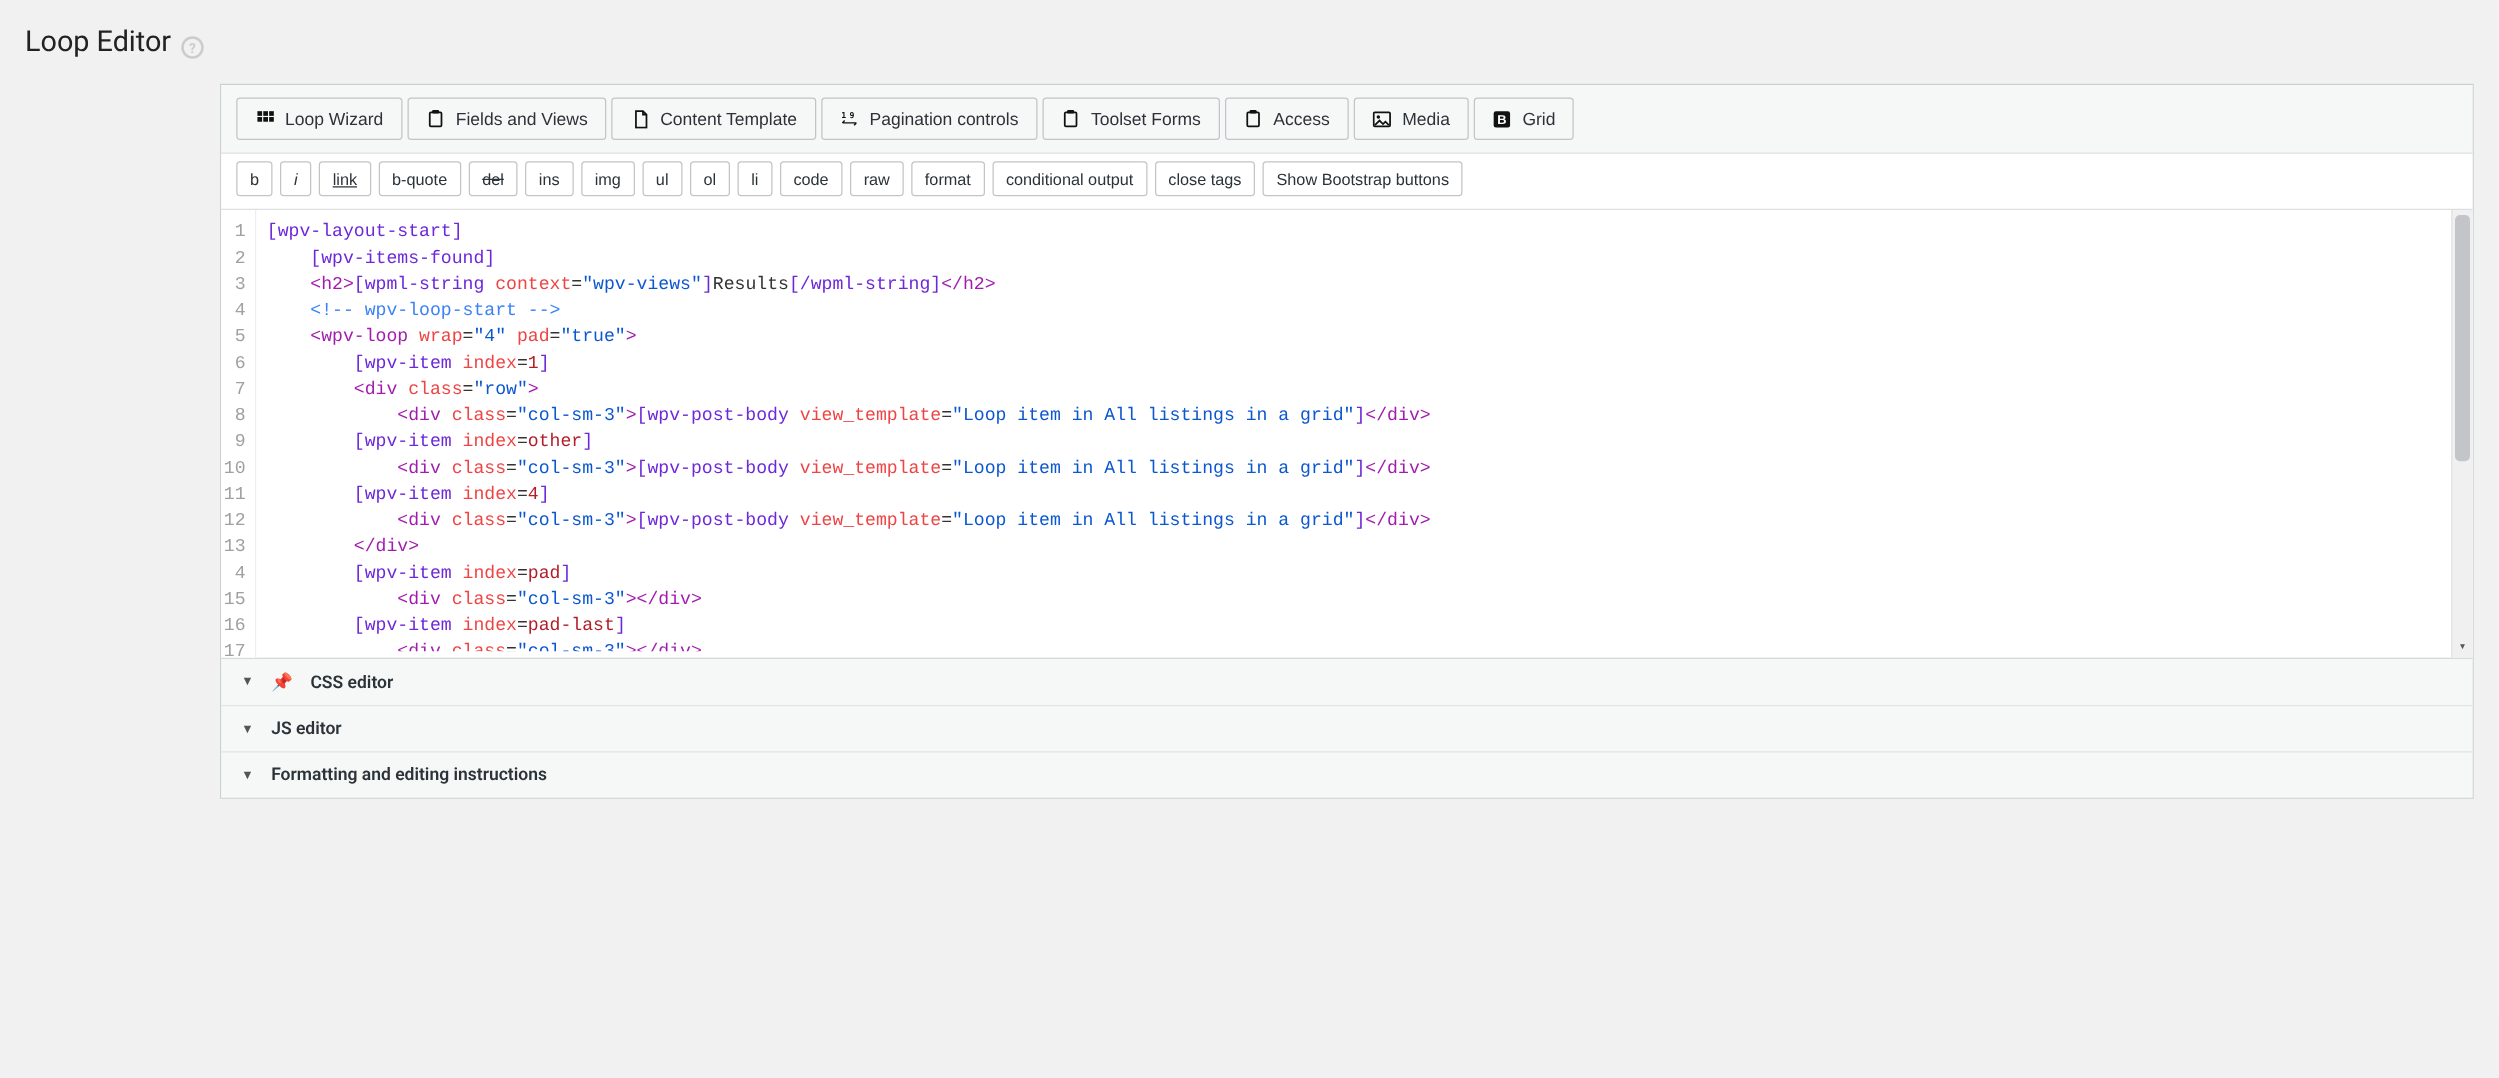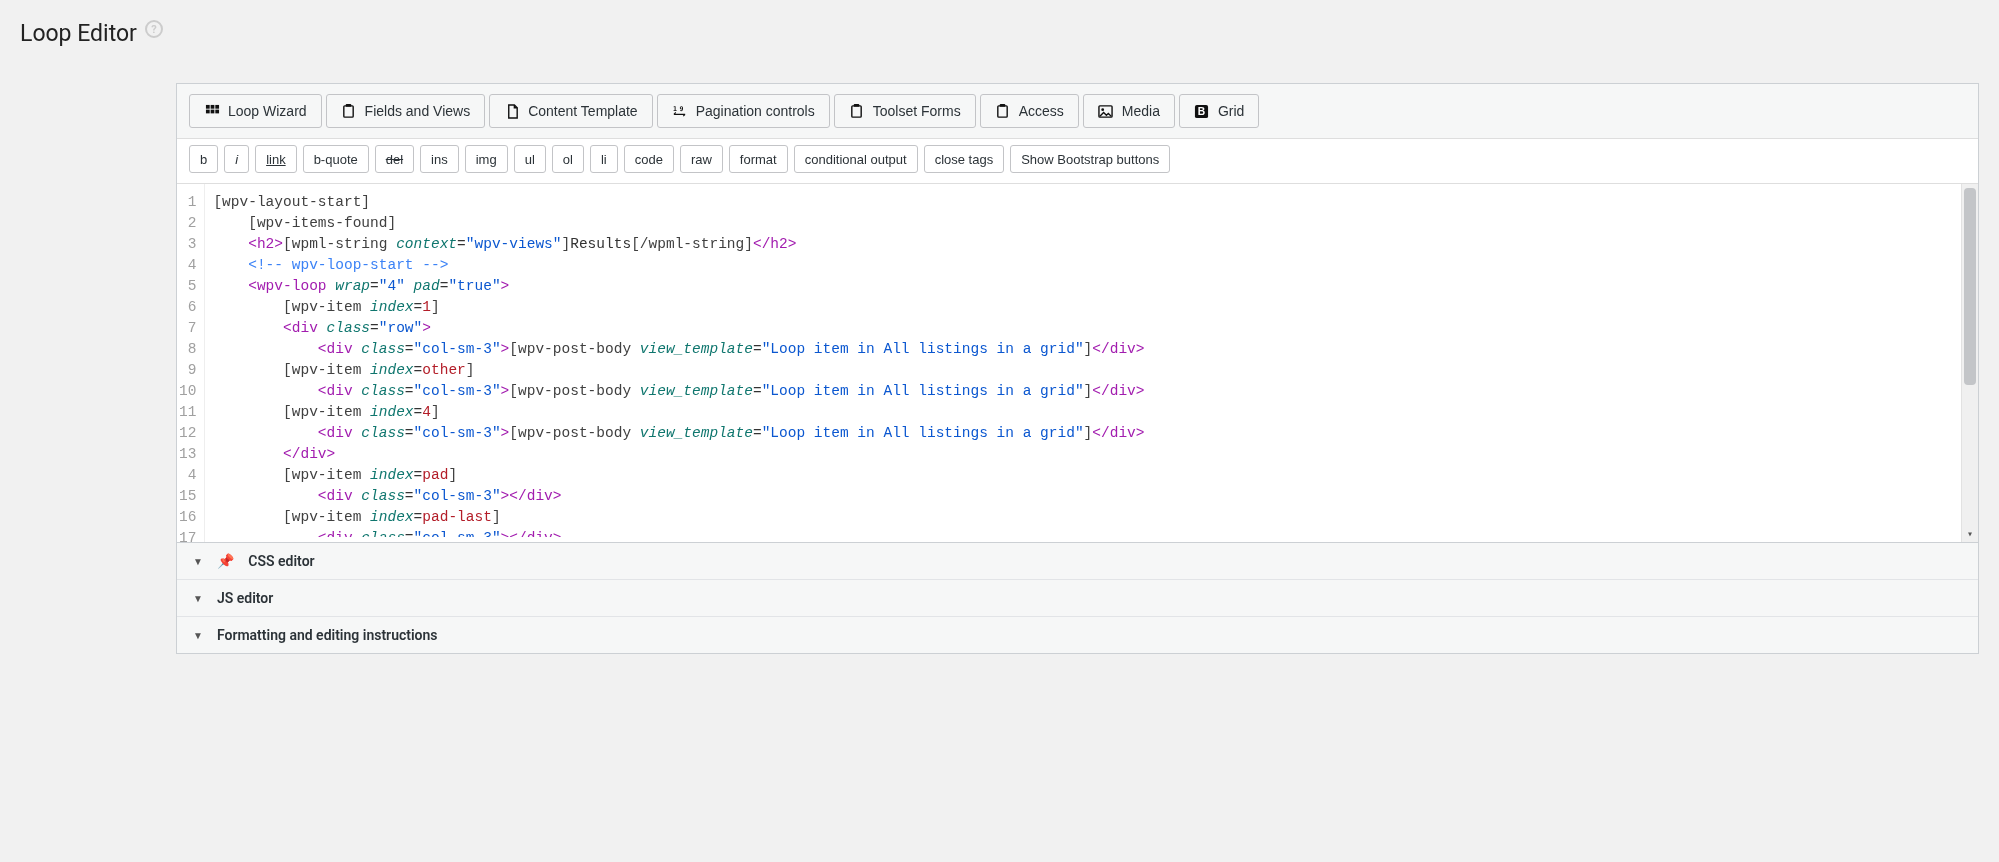--- a/index.html
+++ b/index.html
@@ -8,24 +8,24 @@
     background: #f1f1f1;
     color: #222;
     font-size: 13px;
   }
   .page { padding: 20px; }
   .page-title {
     font-size: 23px;
     font-weight: 400;
     color: #222;
     display: flex;
-    align-items: flex-start;
+    align-items: flex-end;
     gap: 8px;
     margin-left: 0;
-    margin-bottom: 36px;
+    margin-bottom: 20px;
   }
   .help-icon {
     width: 18px; height: 18px; border-radius: 50%;
     border: 2px solid #ccc; color: #ccc;
     font-size: 11px; display: inline-flex; align-items: center; justify-content: center;
     font-weight: 700;
   }
   .editor-panel {
     margin-left: 156px;
     border: 1px solid #ccd0d4;
@@ -97,22 +97,22 @@
   .code {
     flex: 1;
     padding: 8px 8px;
     white-space: pre;
     overflow: hidden;
     color: #333;
   }
   .code-line { display: block; }
   .cut-line { display: block; height: 9px; overflow: hidden; }
   .sc-tag   { color: #a21caf; }     
-  .sc-short { color: #404040; }     
-  .sc-attr  { color: #0f766e; font-style: italic; }     
+  .sc-short { color: #6d28d9; }     
+  .sc-attr  { color: #ef4444; }     
   .sc-str   { color: #0b57d0; }     
   .sc-cmt   { color: #3b82f6; }     
   .sc-val   { color: #b31d28; }     
   .scrollbar-v {
     position: absolute;
     right: 0; top: 0;
     width: 17px; height: 100%;
     background: #f0f0f0;
     border-left: 1px solid #e2e2e2;
   }

